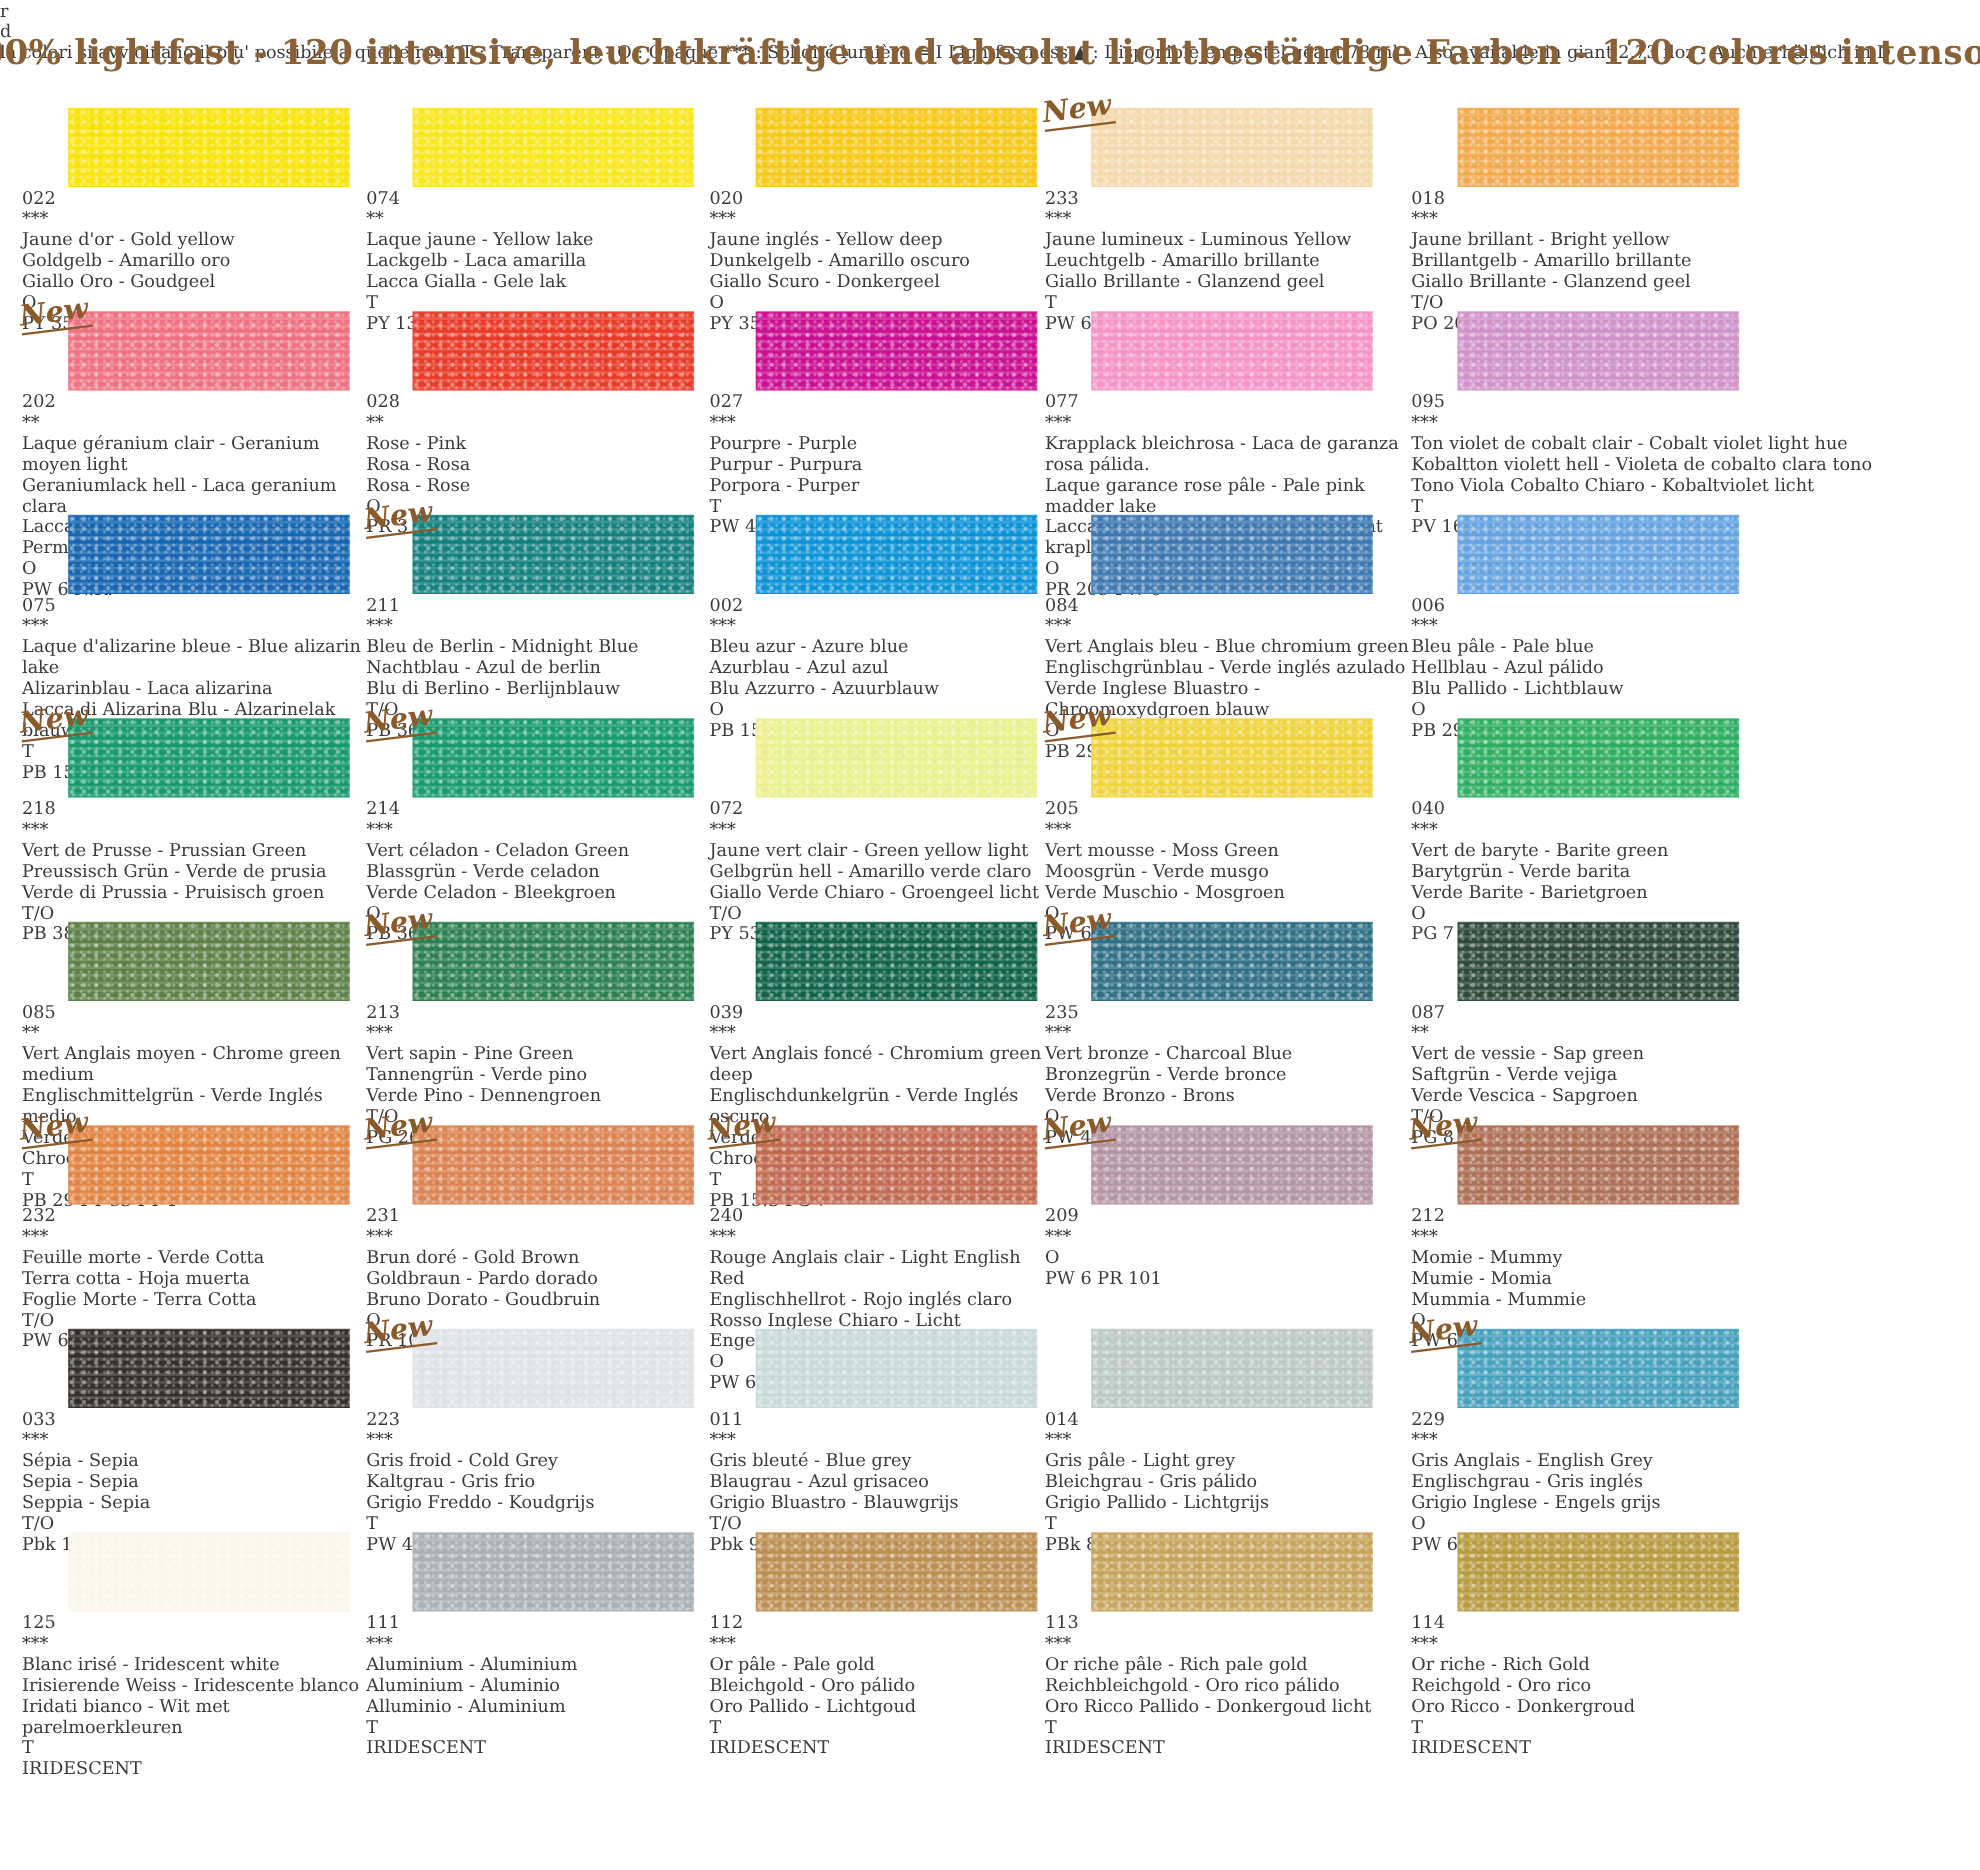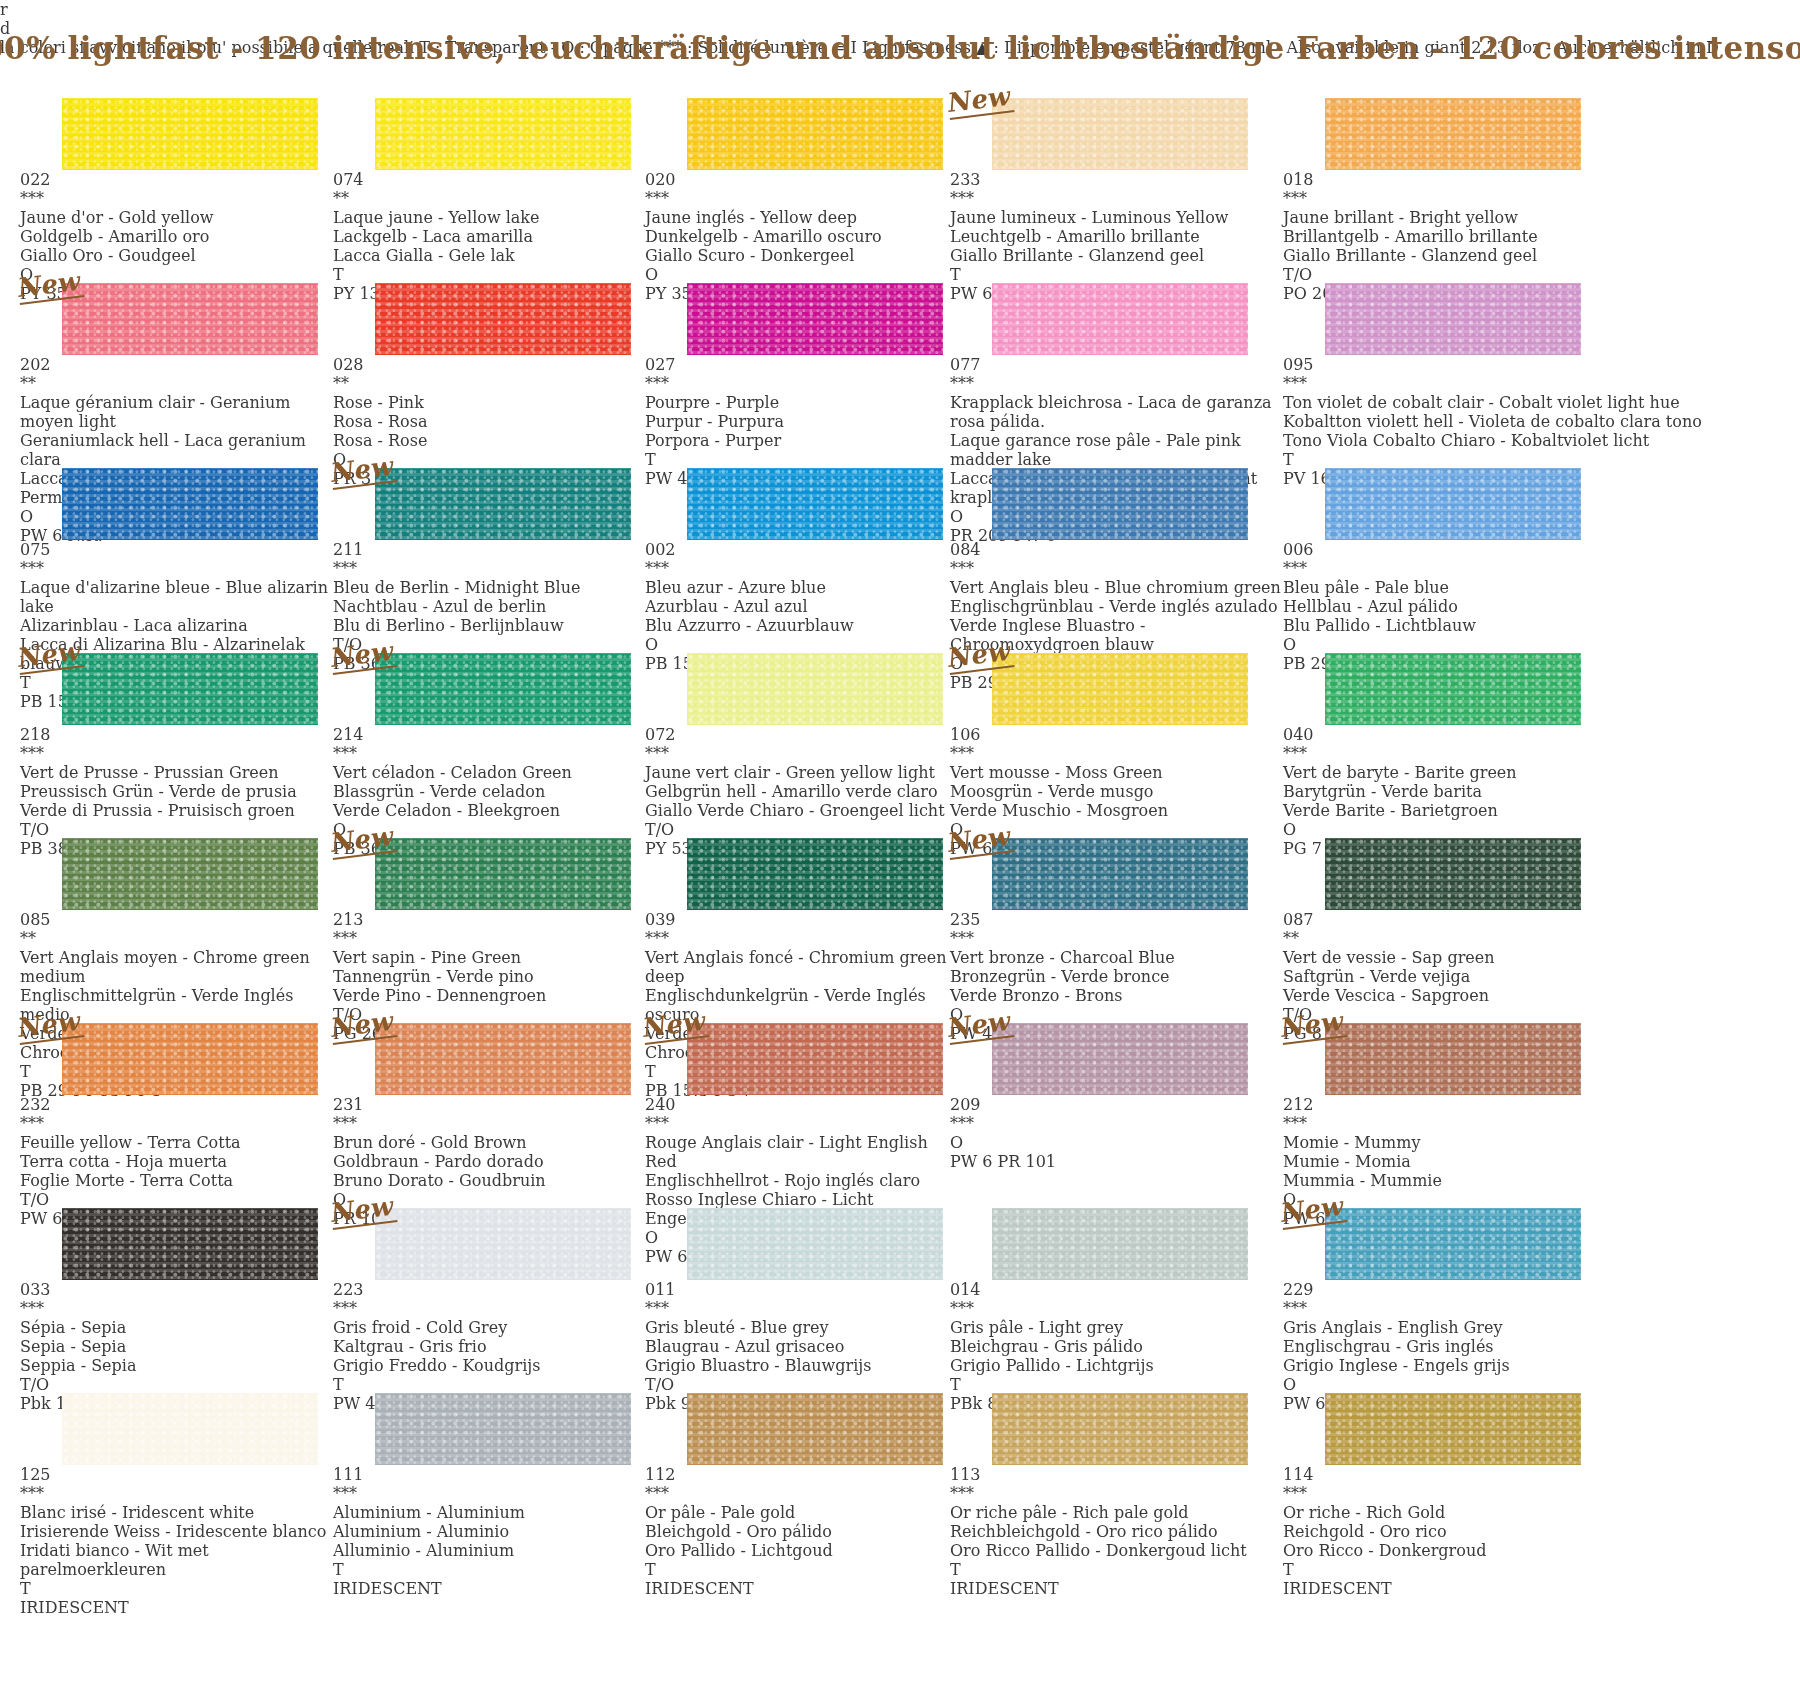--- a/index.html
+++ b/index.html
@@ -396,21 +396,21 @@
       <div class="codes">
         <div class="to">T/O</div>
         <div class="pig">PY 53  PG 7</div>
       </div>
     </div>
     <div class="cell">
       <div class="new-label">New</div>
       <div class="swatch shape-0" style="--c: #efd33b;"></div>
       <div class="info">
         <div class="numcol">
-          <div class="num">106</div>
+          <div class="num">205</div>
           <div class="stars">***</div>
         </div>
         <div class="names">
           <div>Vert mousse - Moss Green</div>
           <div>Moosgrün - Verde musgo</div>
           <div>Verde Muschio - Mosgroen</div>
         </div>
       </div>
       <div class="codes">
         <div class="to">O</div>
@@ -529,21 +529,21 @@
     </div>
     <div class="cell">
       <div class="new-label">New</div>
       <div class="swatch shape-1" style="--c: #e28442;"></div>
       <div class="info">
         <div class="numcol">
           <div class="num">232</div>
           <div class="stars">***</div>
         </div>
         <div class="names">
-          <div>Feuille yellow - Terra Cotta</div>
+          <div>Feuille morte - Verde Cotta</div>
           <div>Terra cotta - Hoja muerta</div>
           <div>Foglie Morte - Terra Cotta</div>
         </div>
       </div>
       <div class="codes">
         <div class="to">T/O</div>
         <div class="pig">PW 6  PR 101 PY 42</div>
       </div>
     </div>
     <div class="cell">

